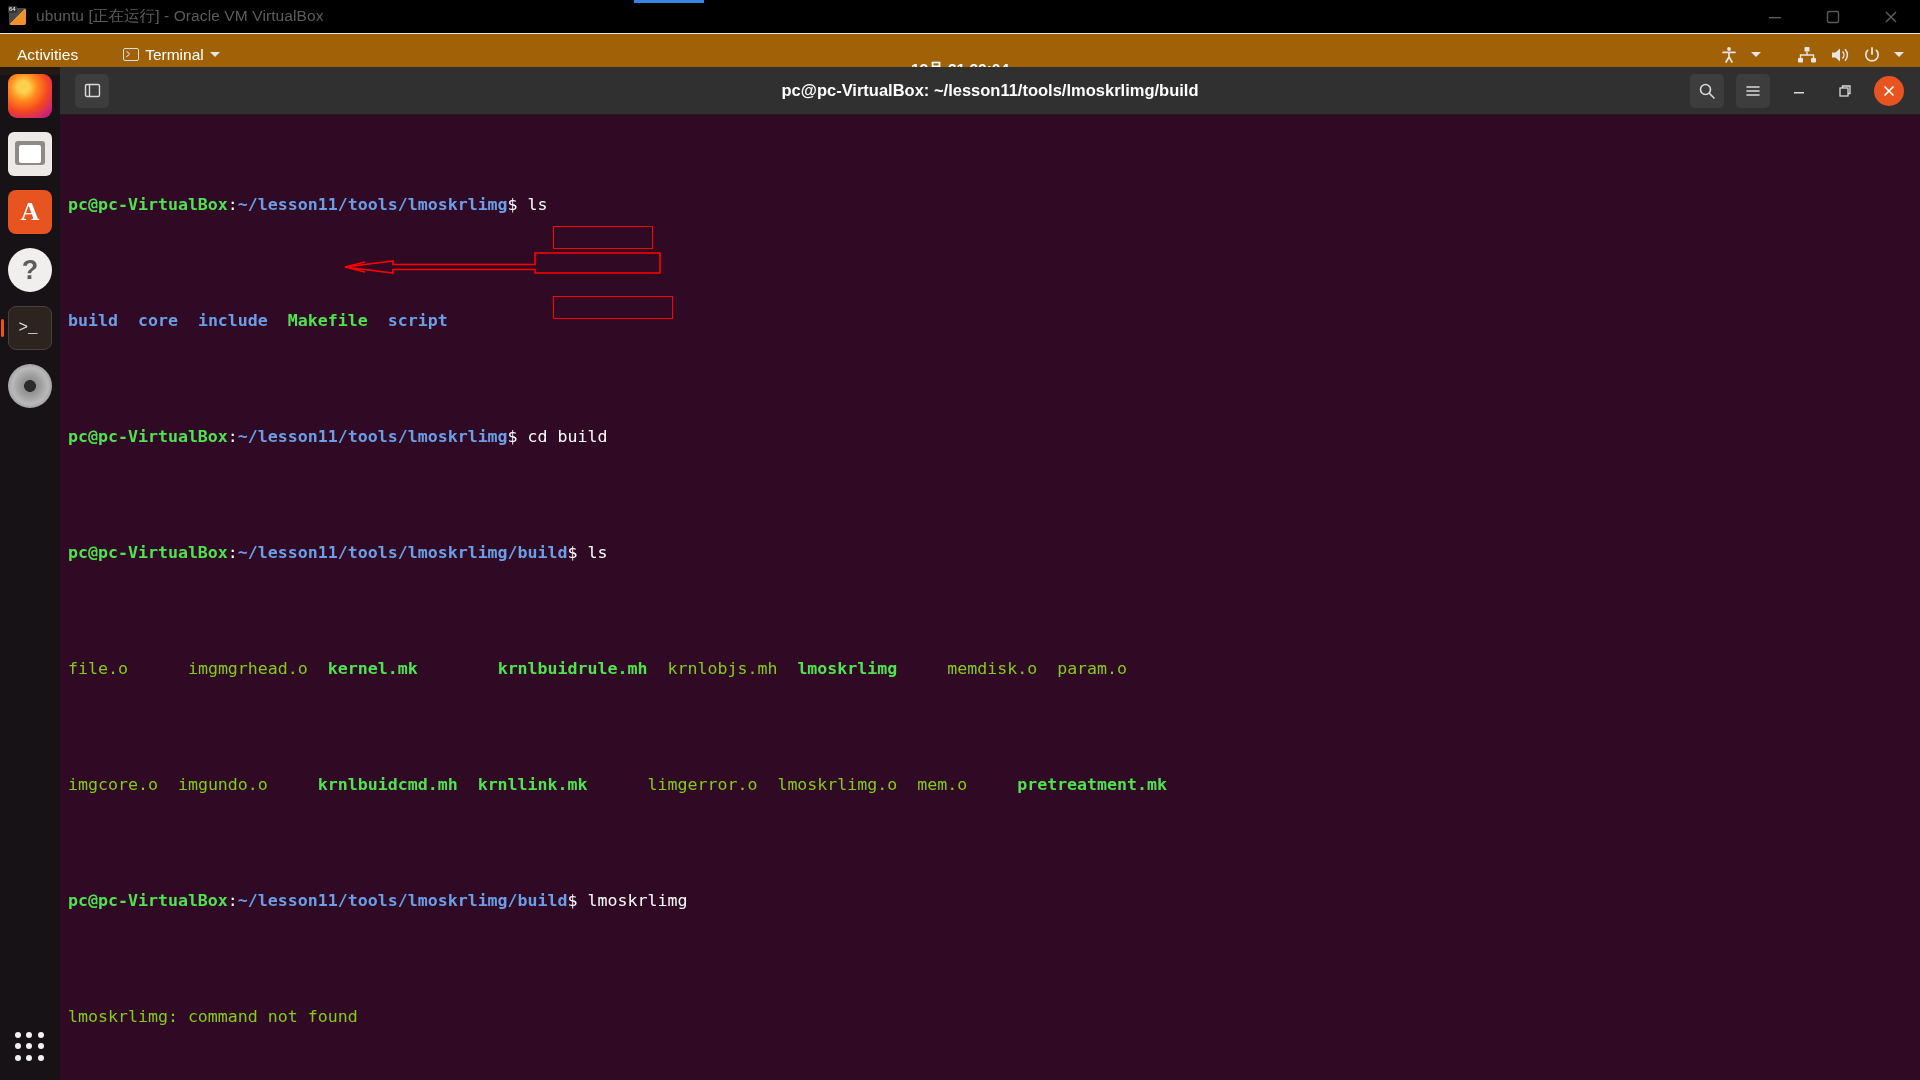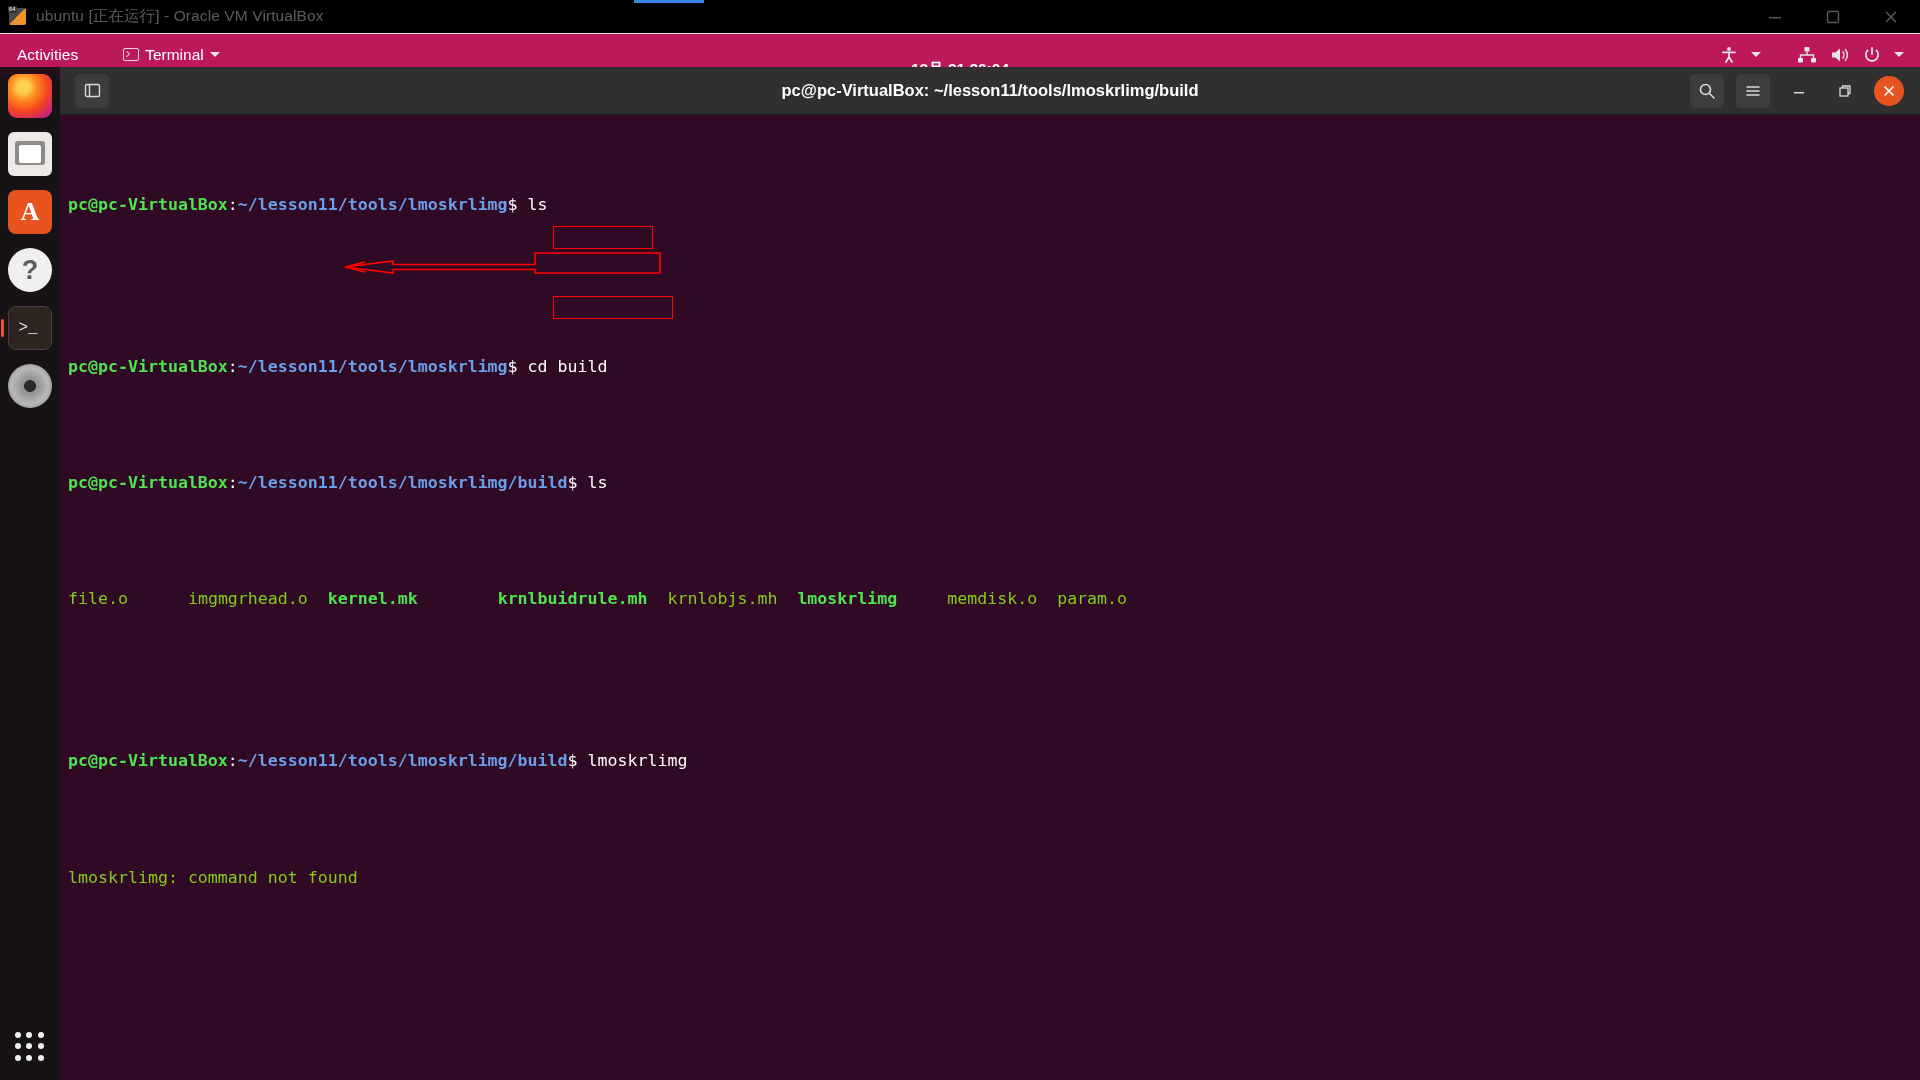--- a/index.html
+++ b/index.html
@@ -50,21 +50,21 @@
   .vbox-win-btn svg { display: block; }
   .accent-line {
     position: absolute; top: 0; left: 634px; width: 70px; height: 3px;
     background: #3584e4;
   }
 
   
   .gnome-topbar {
     position: absolute; top: 34px; left: 0;
     width: 1920px; height: 41px;
-    background: #be185d;
+    background: #a16207;
     display: flex; align-items: center;
     color: #ffffff; font-size: 15.5px;
   }
   .activities {
     padding: 0 11px; margin-left: 6px;
     height: 26px; display: flex; align-items: center;
     border-radius: 4px; font-size: 15.5px;
   }
   .app-menu {
     display: flex; align-items: center; gap: 6px;
@@ -375,31 +375,33 @@
           </svg>
       </div>
     </div>
   </div>
 
   <div class="term-body">
     
     <div><span class="l-user">pc@pc-VirtualBox</span><span class="l-colon">:</span><span class="l-path">~/lesson11/tools/lmoskrlimg</span><span class="l-dollar">$</span><span class="l-cmd"> ls</span></div>
 
     
+    <div><span class="f-dir">build</span>  <span class="f-dir">core</span>  <span class="f-dir">include</span>  <span class="f-exec">Makefile</span>  <span class="f-dir">script</span></div>
 
     
     <div><span class="l-user">pc@pc-VirtualBox</span><span class="l-colon">:</span><span class="l-path">~/lesson11/tools/lmoskrlimg</span><span class="l-dollar">$</span><span class="l-cmd"> cd build</span></div>
 
     
     <div><span class="l-user">pc@pc-VirtualBox</span><span class="l-colon">:</span><span class="l-path">~/lesson11/tools/lmoskrlimg/build</span><span class="l-dollar">$</span><span class="l-cmd"> ls</span></div>
 
     
     <div><span class="f-plain">file.o</span>      <span class="f-plain">imgmgrhead.o</span>  <span class="f-exec">kernel.mk</span>        <span class="f-exec">krnlbuidrule.mh</span>  <span class="f-plain">krnlobjs.mh</span>  <span class="f-exec">lmoskrlimg</span>     <span class="f-plain">memdisk.o</span>  <span class="f-plain">param.o</span></div>
 
     
+    <div><span class="f-plain">imgcore.o</span>  <span class="f-plain">imgundo.o</span>     <span class="f-exec">krnlbuidcmd.mh</span>  <span class="f-exec">krnllink.mk</span>      <span class="f-plain">limgerror.o</span>  <span class="f-plain">lmoskrlimg.o</span>  <span class="f-plain">mem.o</span>     <span class="f-exec">pretreatment.mk</span></div>
 
     
     <div><span class="l-user">pc@pc-VirtualBox</span><span class="l-colon">:</span><span class="l-path">~/lesson11/tools/lmoskrlimg/build</span><span class="l-dollar">$</span> <span class="l-cmd">lmoskrlimg</span></div>
 
     
     <div><span class="f-plain">lmoskrlimg: command not found</span></div>
 
     
     
 

